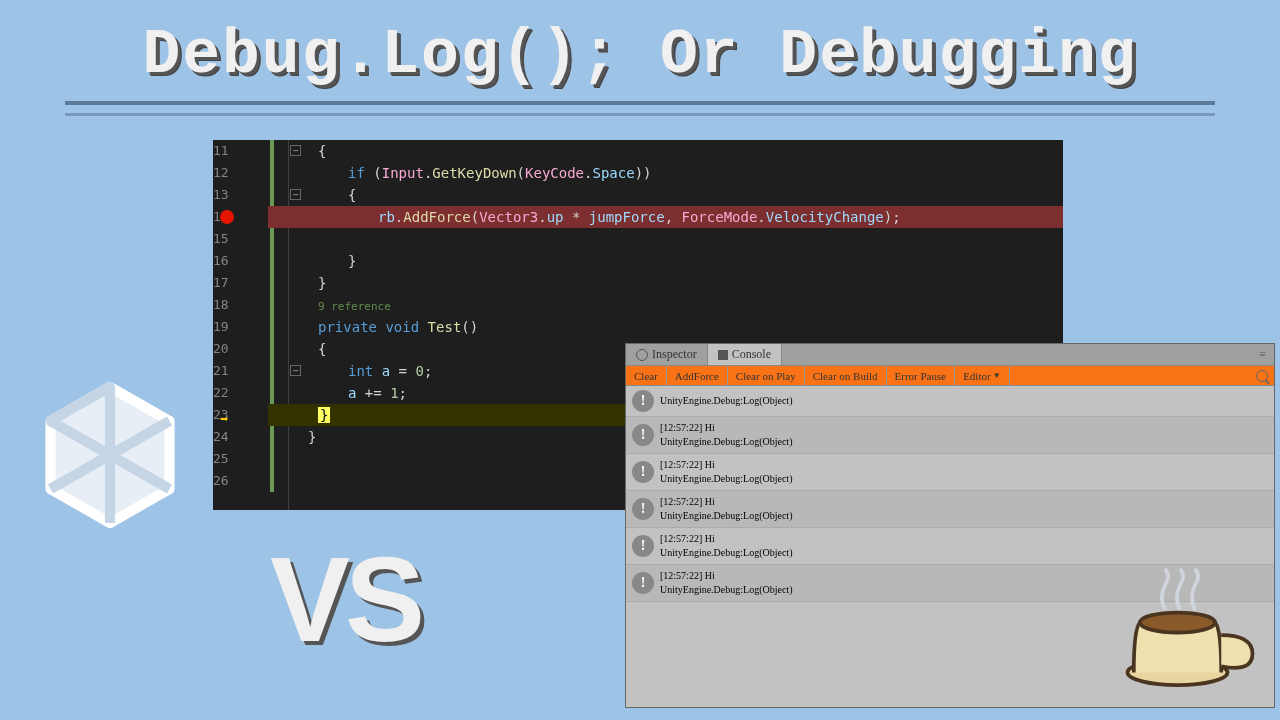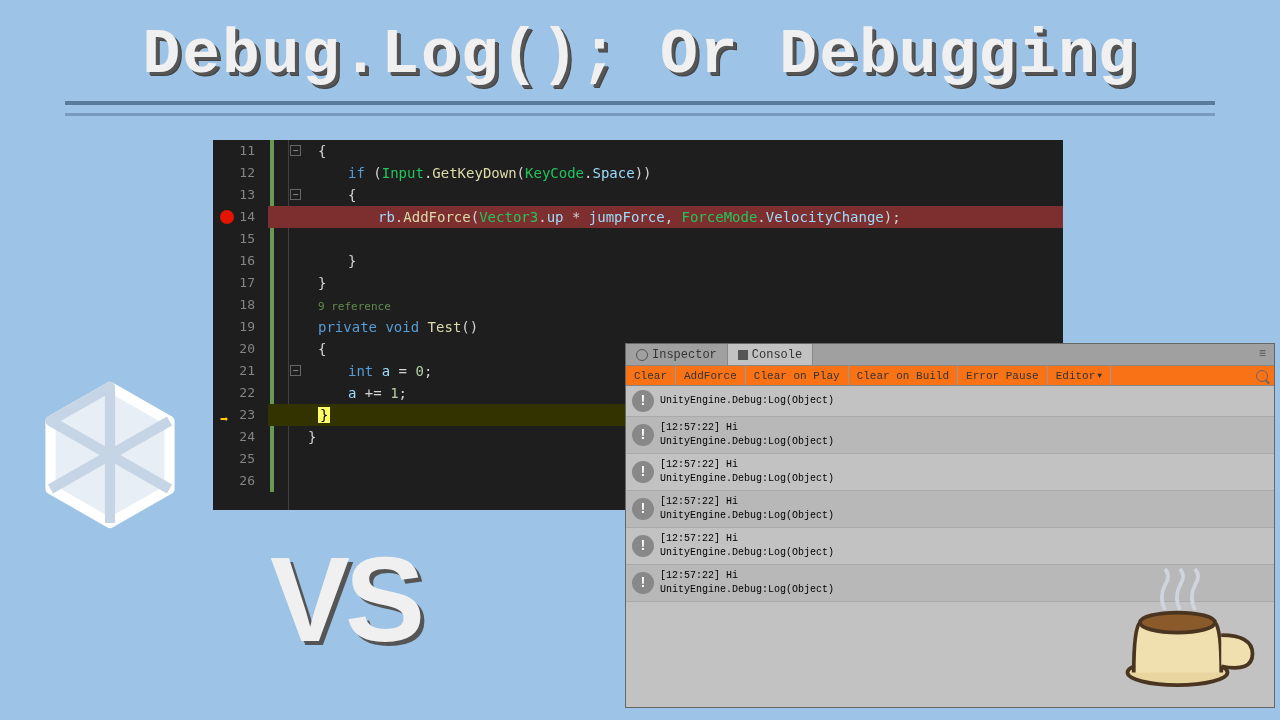--- a/index.html
+++ b/index.html
@@ -2,32 +2,32 @@
 <html><head>
 <meta charset="utf-8">
 <style>
 *{margin:0;padding:0;box-sizing:border-box}
 body{width:1280px;height:720px;background:#9dc3e6;font-family:Arial,sans-serif;overflow:hidden;position:relative}
 .title{text-align:center;padding:20px 0 10px;font-size:63px;font-weight:900;color:#f0f0f0;letter-spacing:2px;text-shadow:3px 3px 0 #555,4px 4px 0 #444;font-family:'Courier New',monospace}
 .underline{width:1150px;height:4px;background:#5a7a9a;margin:0 auto 8px}
 .underline2{width:1150px;height:3px;background:#7a9abd;margin:0 auto}
 .editor{position:absolute;top:140px;left:213px;width:850px;height:370px;background:#1e1e1e;font-family:Consolas,monospace;font-size:14px;overflow:hidden}
 .gutter{position:absolute;left:0;top:0;width:55px;height:100%;background:#1e1e1e}
-.linenums{position:absolute;left:0;top:0;width:50px;color:#858585;text-align:right;padding-right:8px;line-height:22px;font-size:13px}
+.linenums{position:absolute;left:0;top:0;width:50px;color:#858585;text-align:left;padding-right:8px;line-height:22px;font-size:13px}
 .code-area{position:absolute;left:55px;top:0;right:0;height:100%}
 .fold-line{position:absolute;left:20px;top:0;width:1px;height:100%;background:#404040}
 .green-bar{position:absolute;left:2px;width:4px;background:#6a9955}
 .code-line{height:22px;line-height:22px;padding-left:50px;white-space:pre;position:relative}
 .breakpoint{position:absolute;left:-48px;top:4px;width:14px;height:14px;background:#e51400;border-radius:50%}
 .highlight-line{background:#7d2e2e}
 .current-line{background:#333300}
 .yellow-arrow{position:absolute;left:-48px;top:4px;color:#ffcc00;font-size:14px}
 .fold{position:absolute;left:22px;width:11px;height:11px;border:1px solid #666;background:#1e1e1e;color:#999;font-size:10px;line-height:9px;text-align:center}
-.kw{color:#569cd6}.fn{color:#dcdcaa}.cls{color:#22c55e}.num{color:#b5cea8}.var{color:#9cdcfe}.cmt{color:#608b4e;font-size:11px}.txt{color:#d4d4d4}.play-icon{color:#4ec9b0}
-.console{position:absolute;top:343px;left:625px;width:650px;height:365px;background:#c2c2c2;border:1px solid #666;font-family:Liberation Mono, monospace;font-size:12px}
+.kw{color:#569cd6}.fn{color:#dcdcaa}.cls{color:#f9a8d4}.num{color:#b5cea8}.var{color:#9cdcfe}.cmt{color:#608b4e;font-size:11px}.txt{color:#d4d4d4}.play-icon{color:#4ec9b0}
+.console{position:absolute;top:343px;left:625px;width:650px;height:365px;background:#c2c2c2;border:1px solid #666;font-family:Liberation Serif, serif;font-size:12px}
 .console-tabs{height:22px;background:#a0a0a0;display:flex;border-bottom:1px solid #888}
 .tab{padding:3px 10px;background:#a0a0a0;border-right:1px solid #888;display:flex;align-items:center;gap:4px;font-size:12px;color:#333}
 .tab.active{background:#c2c2c2}
 .console-toolbar{height:20px;background:#f97316;display:flex;border-bottom:1px solid #888}
 .tbtn{padding:2px 8px;border-right:1px solid #999;font-size:11px;color:#333;display:flex;align-items:center;cursor:pointer}
 .console-body{overflow:hidden}
 .log-entry{display:flex;align-items:center;padding:4px 6px;border-bottom:1px solid #aaa;background:#c2c2c2}
 .log-entry:nth-child(even){background:#b8b8b8}
 .log-icon{width:22px;height:22px;background:#888;border-radius:50%;display:flex;align-items:center;justify-content:center;color:#fff;font-weight:bold;font-size:14px;margin-right:6px;flex-shrink:0}
 .log-text{font-size:10px;color:#000000;line-height:14px}

